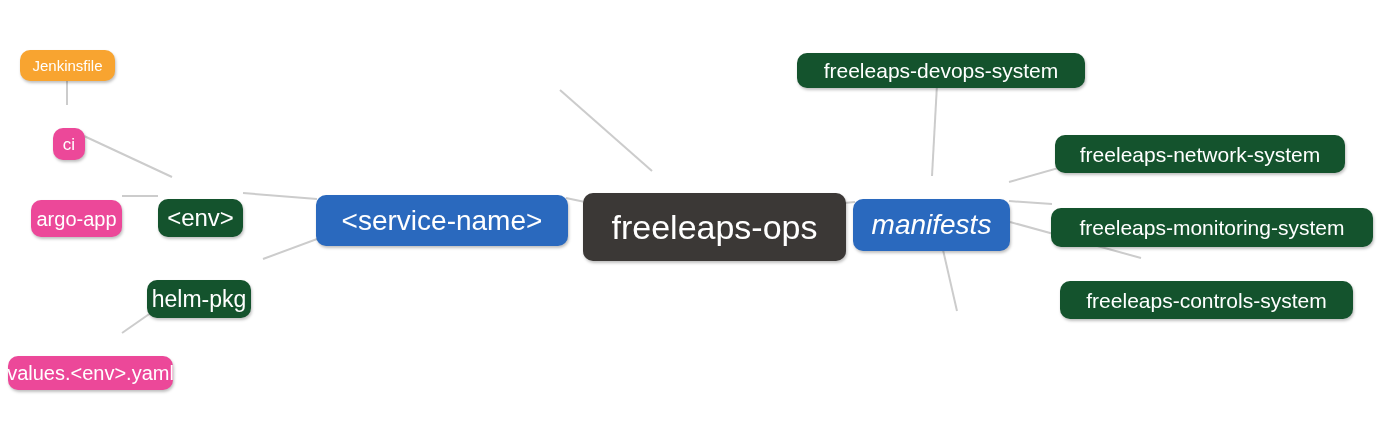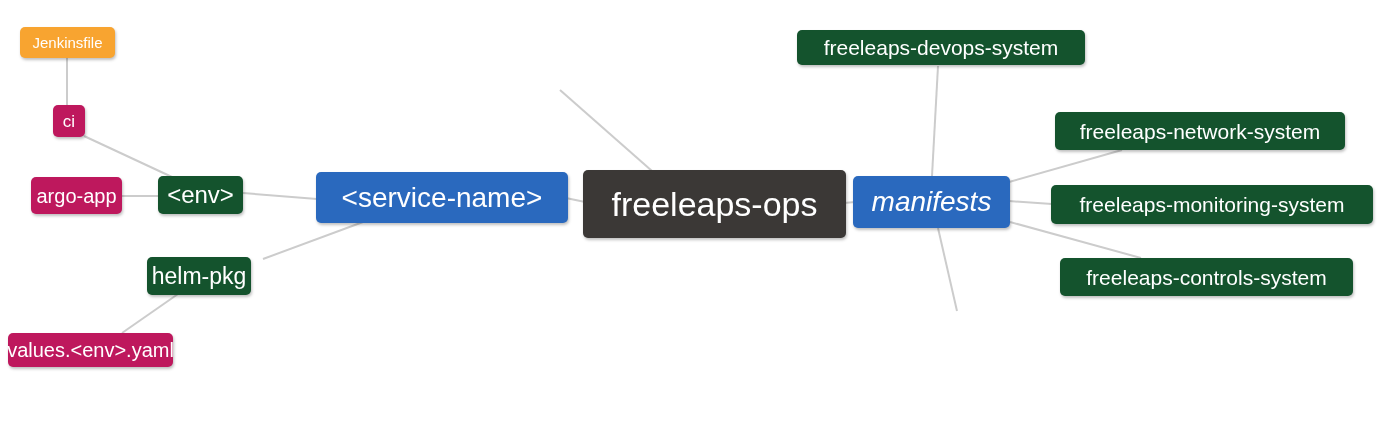--- a/index.html
+++ b/index.html
@@ -25,29 +25,30 @@
   .edges line {
     stroke: #CCCCCC;
     stroke-width: 2;
   }
   .node {
     position: absolute;
     display: flex;
     align-items: center;
     justify-content: center;
     color: #FFFFFF;
-    border-radius: 5px;
+    border-radius: 10px;
     box-shadow: 1px 2px 3px rgba(0,0,0,0.25);
     white-space: nowrap;
     line-height: 1;
     cursor: default;
+    margin-top: 23px;
   }
   .blue   { background: #2A69BE; }
   .green  { background: #14532d; }
-  .red    { background: #be185d; }
+  .red    { background: #ec4899; }
   .orange { background: #F8A430; }
   .dark   { background: #3B3836; }
 
   .n-jenkinsfile          { left: 20px;   top: 27px;  width: 95px;  height: 31px; font-size: 15px; }
   .n-ci                   { left: 53px;   top: 105px; width: 32px;  height: 32px; font-size: 17px; }
   .n-argo-app             { left: 31px;   top: 177px; width: 91px;  height: 37px; font-size: 20px; }
   .n-env                  { left: 158px;  top: 176px; width: 85px;  height: 38px; font-size: 24px; }
   .n-first-class-pipeline { left: 313px;  top: 39px;  width: 279px; height: 51px; font-size: 27px; }
   .n-service-name         { left: 316px;  top: 172px; width: 252px; height: 51px; font-size: 28px; }
   .n-root                 { left: 583px;  top: 170px; width: 263px; height: 68px; font-size: 34px; }

